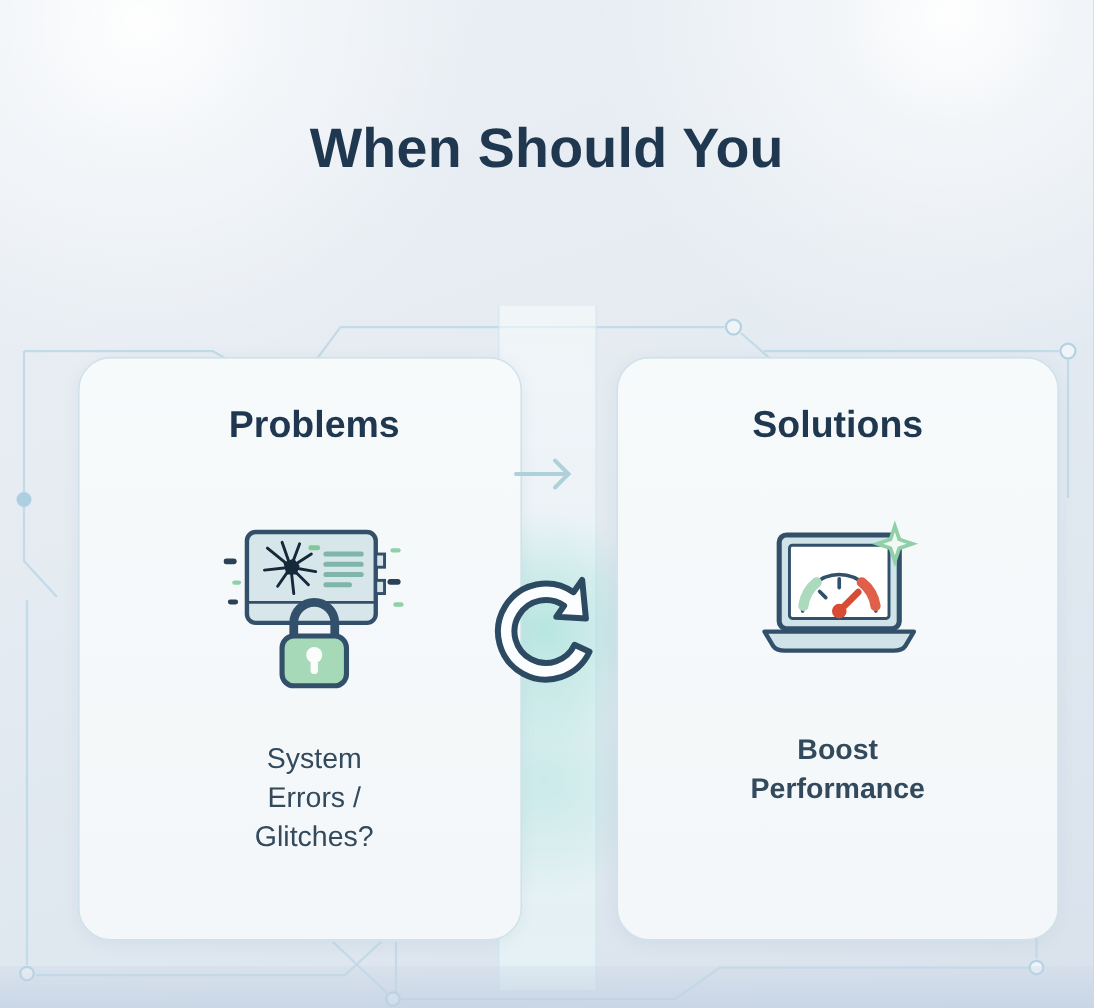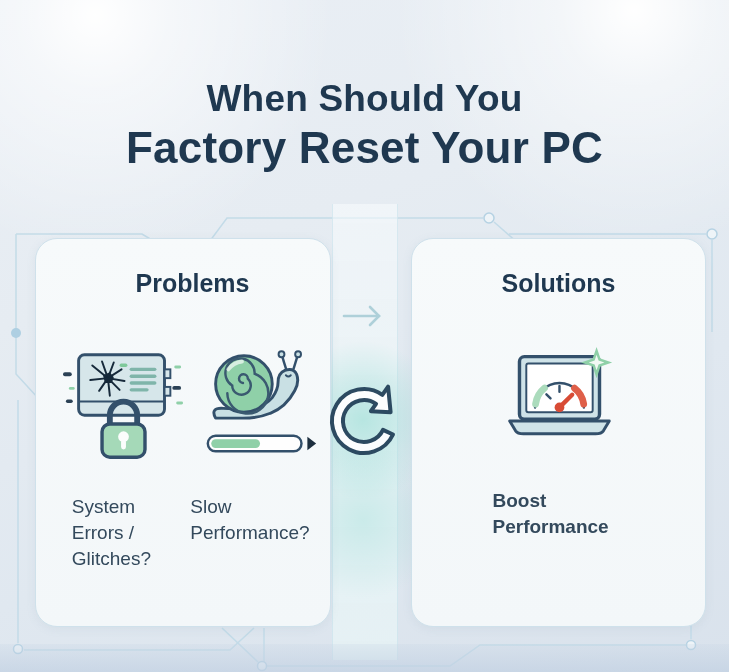--- a/index.html
+++ b/index.html
@@ -42,30 +42,30 @@
   .title .l1{font-size:37px; letter-spacing:.2px; display:block;margin-top:10px;}
   .title .l2{font-size:44px; letter-spacing:.2px; display:block;}
   
   .panel{
     position:absolute; top:238px; height:389px; border-radius:22px;
     background:linear-gradient(180deg,#f7fafb 0%,#f3f7f9 100%);
     border:1.5px solid #cfe1eb;
     box-shadow:0 2px 10px rgba(120,145,170,0.10);
     box-sizing:border-box;
   }
-  .panel.problems{left:35px; width:296px;padding-left:19px;}
+  .panel.problems{left:52px; width:296px;padding-left:19px;}
   .panel.solutions{left:411px; width:295px;}
   .panel h2{
     margin:30px 0 0 0; text-align:center; font-size:25px; color:#1f3850; font-weight:bold;
   }
   .items{display:flex; justify-content:space-evenly; margin-top:42px;}
   .item{display:flex; flex-direction:column; align-items:center; width:50%;}
   .icon-box{height:128px; display:flex; align-items:center; justify-content:center;}
   .item-label{
-    margin-top:26px; text-align:left; font-size:19px; line-height:1.38; color:#33495c;
+    margin-top:26px; text-align:center; font-size:19px; line-height:1.38; color:#33495c;
   }
   .panel.solutions .item-label{margin-top:20px;font-weight:bold;}
   .w-sys{width:104px;} .w-slow{width:142px;} .w-boost{width:132px;} .w-mal{width:122px;}
   
   .flow-arrow{position:absolute; left:341px; top:302px;}
   .reset-icon{position:absolute; left:324px; top:381px;}
 </style>
 </head>
 <body>
 
@@ -96,21 +96,20 @@
     <circle cx="262" cy="666" r="4.5" fill="#eef4f8" stroke="#b5d2e3" stroke-width="1.5"></circle>
     <circle cx="691" cy="645" r="4.5" fill="#eef4f8" stroke="#b5d2e3" stroke-width="1.5"></circle>
   </svg>
 
   <div class="center-strip"></div>
   <div class="teal-glow"></div>
   <div class="teal-glow lower"></div>
 
   <div class="title">
     <span class="l1">When Should You</span>
-    <span class="l2">Factory Reset Your PC</span>
   </div>
 
   <section class="panel problems">
     <h2>Problems</h2>
     <div class="items">
 
       <div class="item">
         <div class="icon-box">
           <svg width="122" height="122" viewBox="0 0 125 125">
 
@@ -151,45 +150,20 @@
 
             <path d="M48,84 V74 a14,14 0 0 1 28,0 V84" fill="none" stroke="#33506b" stroke-width="6"></path>
             <rect x="40" y="83" width="44" height="34" rx="8" fill="#a5d9b8" stroke="#33506b" stroke-width="3.5"></rect>
             <circle cx="62" cy="96" r="5.5" fill="#fbfdfc"></circle>
             <rect x="59.5" y="99" width="5" height="10" rx="2.5" fill="#fbfdfc"></rect>
           </svg>
         </div>
         <div class="item-label w-sys">System Errors / Glitches?</div>
       </div>
 
-      <div class="item">
-        <div class="icon-box">
-          <svg width="122" height="122" viewBox="0 0 125 125">
-
-            <path d="M16,77 Q10,66 24,67 L44,68 Q64,68 74,56 Q80,48 80,40 Q80,31 87,28 Q96,25 99,32 Q102,40 97,49 Q88,66 72,72 Q60,77 44,77 Z" fill="#c9e0e4" stroke="#33506b" stroke-width="3" stroke-linejoin="round"></path>
-
-            <g stroke="#33506b" stroke-width="2.5" stroke-linecap="round">
-              <line x1="88" y1="26" x2="84" y2="13"></line>
-              <line x1="96" y1="26" x2="100" y2="13"></line>
-            </g>
-            <circle cx="83.5" cy="11.5" r="3" fill="#c9e0e4" stroke="#33506b" stroke-width="2"></circle>
-            <circle cx="100.5" cy="11.5" r="3" fill="#c9e0e4" stroke="#33506b" stroke-width="2"></circle>
-            <path d="M88,33 q2.5,2.5 5,0" fill="none" stroke="#33506b" stroke-width="2" stroke-linecap="round"></path>
-
-            <circle cx="45" cy="42" r="29" fill="#8fd0a8" stroke="#33506b" stroke-width="3"></circle>
-            <path d="M44,41 a4.5,4.5 0 1 1 5,-4.5 a9.5,9.5 0 1 1 -16,7 a15,15 0 1 1 23,-12 a21,21 0 1 1 -28,20" fill="none" stroke="#3a5a70" stroke-width="2.5" stroke-linecap="round"></path>
-            <path d="M29,27 a22,22 0 0 1 14,-8" fill="none" stroke="rgba(255,255,255,0.65)" stroke-width="4" stroke-linecap="round"></path>
-
-            <rect x="8" y="95" width="96" height="16" rx="8" fill="#fefefe" stroke="#33506b" stroke-width="2.5"></rect>
-            <rect x="11.5" y="98.5" width="50" height="9" rx="4.5" fill="#8fd0a8"></rect>
-            <path d="M110,96 l9,7 l-9,7 z" fill="#1d2f3f"></path>
-          </svg>
-        </div>
-        <div class="item-label w-slow">Slow Performance?</div>
-      </div>
 
     </div>
   </section>
 
   <svg class="flow-arrow" width="46" height="28" viewBox="0 0 46 28">
     <g stroke="#aed0d9" stroke-width="2.6" stroke-linecap="round" fill="none">
       <line x1="3" y1="14" x2="38" y2="14"></line>
       <polyline points="29,5 38,14 29,23"></polyline>
     </g>
   </svg>

